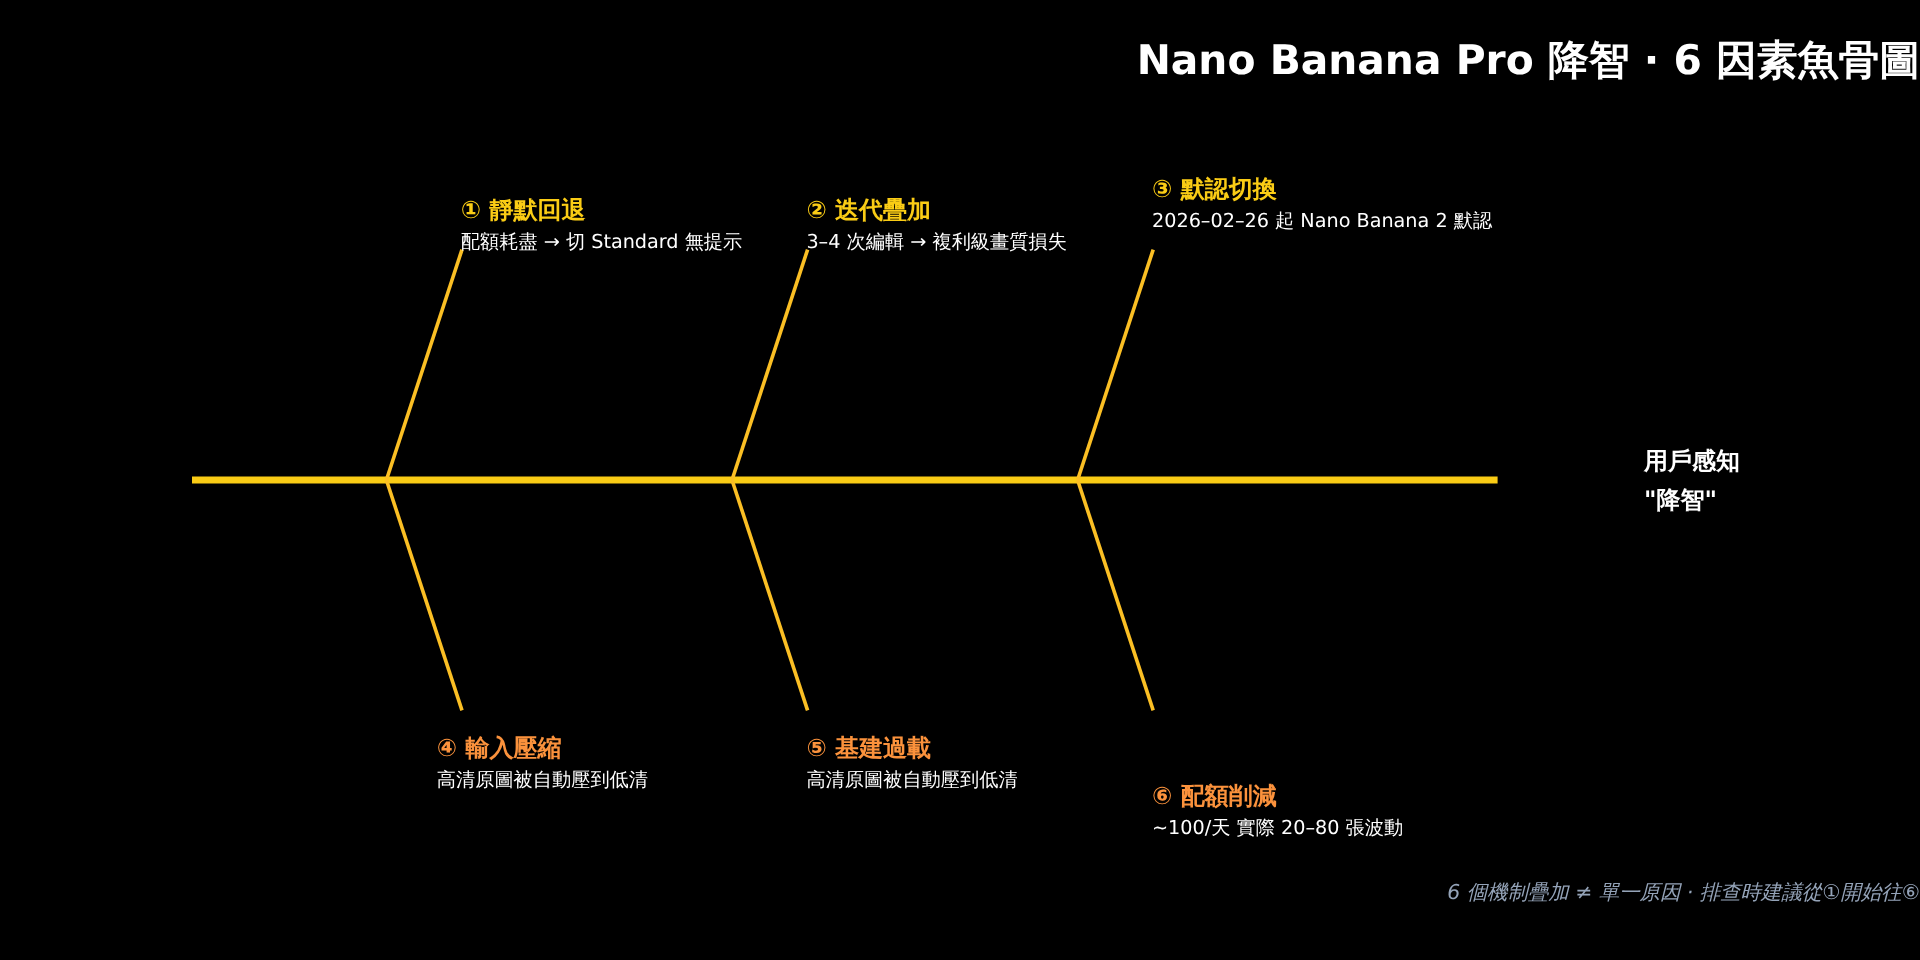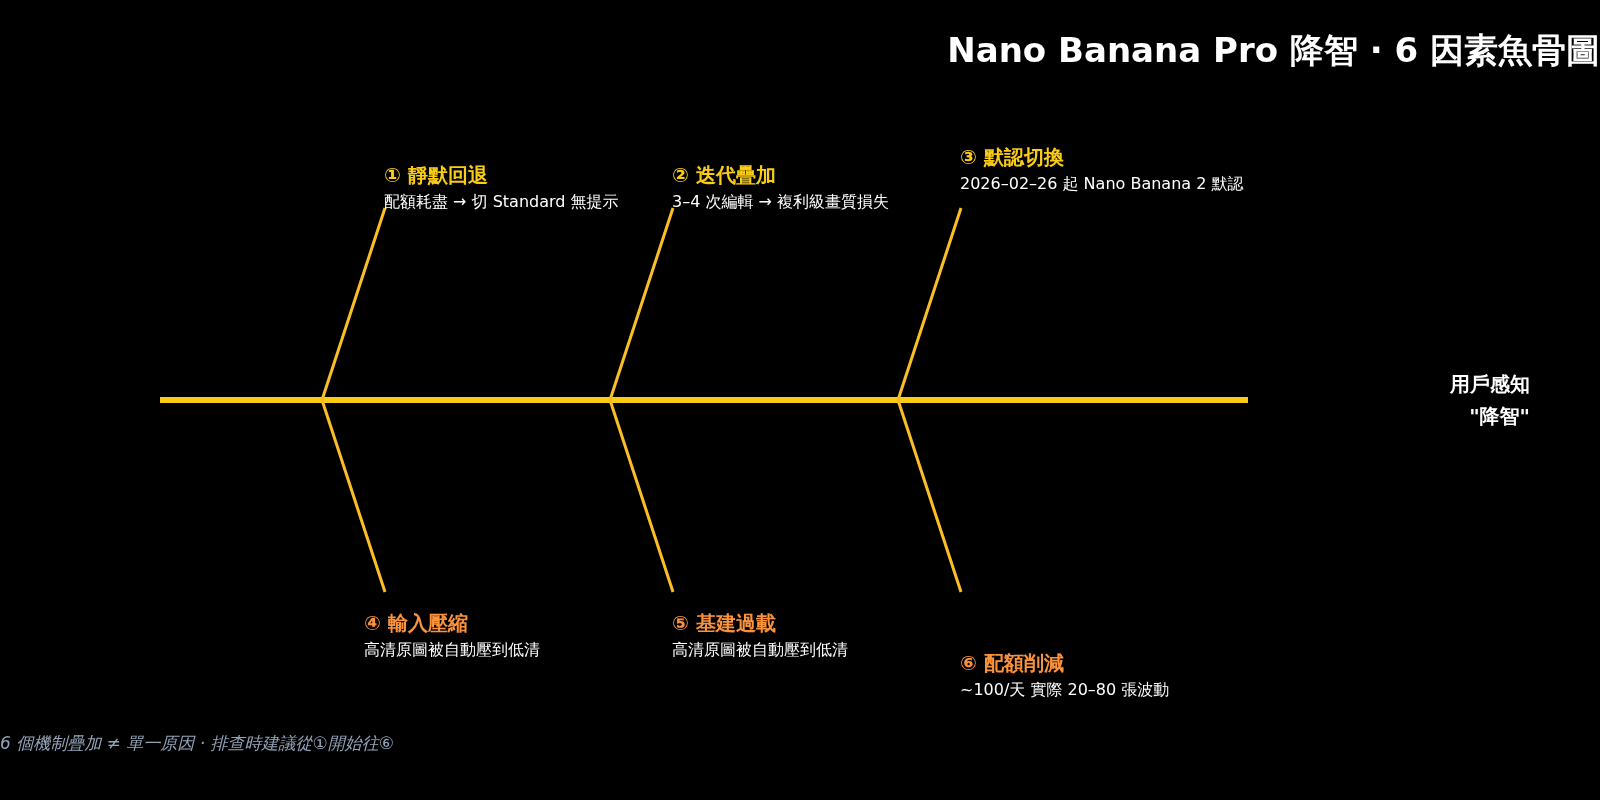--- a/index.html
+++ b/index.html
@@ -6,23 +6,23 @@
   body { width: 1600px; height: 800px; position: relative; overflow: hidden;
          font-family: "DejaVu Sans", "Liberation Sans", sans-serif; color: #fff; }
   .title { position: absolute; left: 0; top: 28px; width: 1600px; text-align: right;
            font-size: 34px; font-weight: bold; color: #fff; }
   svg.bones { position: absolute; left: 0; top: 0; }
   .cause { position: absolute; }
   .cause .name { font-size: 20px; font-weight: bold; line-height: 26px; white-space: nowrap; }
   .cause .desc { font-size: 16px; color: #ffffff; line-height: 22px; margin-top: 3px; white-space: nowrap; }
   .cause.top .name { color: #facc15; }
   .cause.bottom .name { color: #fb923c; }
-  .effect { position: absolute; left: 1370px; top: 368px; width: 160px; text-align: right;
+  .effect { position: absolute; left: 1370px; top: 368px; width: 160px; text-align: left;
             font-size: 20px; font-weight: bold; line-height: 32px; color: #fff; }
-  .footer { position: absolute; left: 0; top: 732px; width: 1600px; text-align: left;
+  .footer { position: absolute; left: 0; top: 732px; width: 1600px; text-align: right;
             font-size: 17px; font-style: italic; color: #94a3b8; }
 </style>
 </head>
 <body>
 
 <div class="title">Nano Banana Pro 降智 · 6 因素魚骨圖</div>
 
 <svg class="bones" width="1600" height="800">
 
   <line x1="160" y1="400" x2="1248" y2="400" stroke="#facc15" stroke-width="6"></line>

